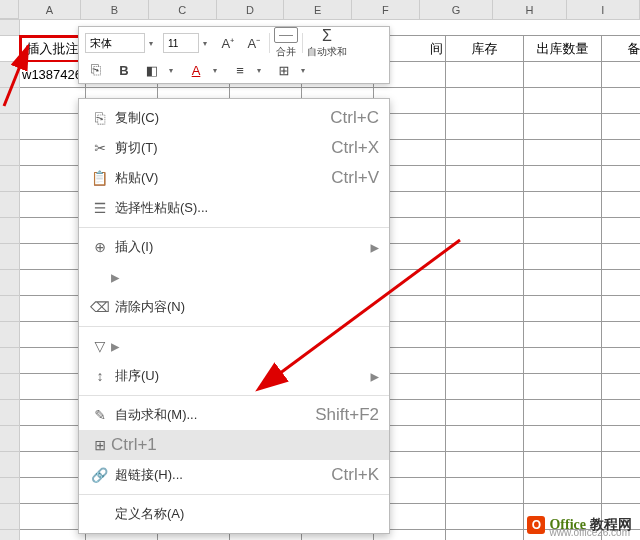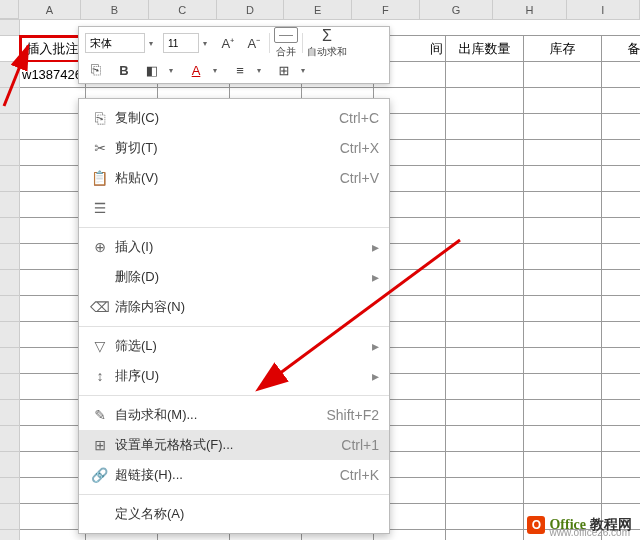--- a/index.html
+++ b/index.html
@@ -29,21 +29,21 @@
     .mt-merge { display: flex; flex-direction: column; align-items: center; font-size: 10px; color: #444; cursor: pointer; }
     .mt-merge-icon { width: 24px; height: 16px; border: 1px solid #888; border-radius: 2px; margin-bottom: 2px; position: relative; }
     .mt-merge-icon::before { content:""; position:absolute; left:4px; right:4px; top:50%; border-top:1px solid #888; }
     .mt-sum { display: flex; flex-direction: column; align-items: center; font-size: 10px; color: #444; cursor: pointer; }
     
     .context-menu { position: absolute; top: 98px; left: 78px; width: 312px; background: #fff; border: 1px solid #bbb; box-shadow: 0 3px 8px rgba(0,0,0,0.25); z-index: 9; padding: 4px 0; }
     .cm-item { display: flex; align-items: center; height: 30px; padding: 0 10px; cursor: pointer; }
     .cm-item:hover, .cm-item.hover { background: #e6e6e6; }
     .cm-icon { width: 22px; display: flex; justify-content: center; color: #666; font-size: 14px; }
     .cm-label { flex: 1; font-size: 13px; color: #333; padding-left: 4px; }
-    .cm-shortcut { font-size: 14px; color: #888; }
+    .cm-shortcut { font-size: 17px; color: #888; }
     .cm-sep { height: 1px; background: #e0e0e0; margin: 4px 0; }
     
     .arrow1 { position: absolute; z-index: 20; }
     .arrow2 { position: absolute; z-index: 20; }
     
     .watermark { position: absolute; bottom: 6px; right: 8px; font-size: 14px; z-index: 30; display: flex; align-items: center; gap: 4px; }
     .wm-logo { width: 18px; height: 18px; background: #e93e00; border-radius: 3px; display: flex; align-items: center; justify-content: center; color: #fff; font-weight: bold; font-size: 12px; }
     .wm-text1 { color: #4d7c0f; font-weight: bold; font-family: Liberation Serif, serif; }
     .wm-text2 { color: #333; font-weight: bold; }
   </style>
@@ -71,22 +71,22 @@
   </div>
 
   <div class="row header-row">
     <div class="cell row-header-cell"></div>
     <div class="cell selected-cell" style="width:66px">插入批注</div>
     <div class="cell" style="width:72px"></div>
     <div class="cell" style="width:72px"></div>
     <div class="cell" style="width:72px"></div>
     <div class="cell" style="width:72px"></div>
     <div class="cell" style="width:72px;justify-content:flex-end;padding-right:2px">间</div>
+    <div class="cell" style="width:78px">库存</div>
     <div class="cell" style="width:78px">出库数量</div>
-    <div class="cell" style="width:78px">库存</div>
     <div class="cell" style="width:78px">备注</div>
   </div>
 
   <div class="row">
     <div class="cell row-header-cell"></div>
     <div class="cell" style="width:66px;justify-content:flex-start;padding-left:2px">w1387426</div>
     <div class="cell" style="width:72px"></div>
     <div class="cell" style="width:72px"></div>
     <div class="cell" style="width:72px"></div>
     <div class="cell" style="width:72px"></div>
@@ -358,56 +358,54 @@
     <span class="cm-label">剪切(T)</span>
     <span class="cm-shortcut">Ctrl+X</span>
   </div>
   <div class="cm-item">
     <span class="cm-icon">📋</span>
     <span class="cm-label">粘贴(V)</span>
     <span class="cm-shortcut">Ctrl+V</span>
   </div>
   <div class="cm-item">
     <span class="cm-icon">☰</span>
+    <span class="cm-label">选择性粘贴(S)...</span>
   </div>
   <div class="cm-sep"></div>
   <div class="cm-item">
     <span class="cm-icon">⊕</span>
     <span class="cm-label">插入(I)</span>
     <span class="cm-shortcut">▸</span>
   </div>
   <div class="cm-item">
     <span class="cm-icon"></span>
-    <span class="cm-label">删除(D)</span>
     <span class="cm-shortcut">▸</span>
   </div>
   <div class="cm-item">
     <span class="cm-icon">⌫</span>
     <span class="cm-label">清除内容(N)</span>
   </div>
   <div class="cm-sep"></div>
   <div class="cm-item">
     <span class="cm-icon">▽</span>
-    <span class="cm-label">筛选(L)</span>
     <span class="cm-shortcut">▸</span>
   </div>
   <div class="cm-item">
     <span class="cm-icon">↕</span>
     <span class="cm-label">排序(U)</span>
     <span class="cm-shortcut">▸</span>
   </div>
   <div class="cm-sep"></div>
   <div class="cm-item">
     <span class="cm-icon">✎</span>
     <span class="cm-label">自动求和(M)...</span>
     <span class="cm-shortcut">Shift+F2</span>
   </div>
   <div class="cm-item hover">
     <span class="cm-icon">⊞</span>
-    <span class="cm-label">设置单元格格式(F)...</span>
     <span class="cm-shortcut">Ctrl+1</span>
   </div>
   <div class="cm-item">
     <span class="cm-icon">🔗</span>
     <span class="cm-label">超链接(H)...</span>
     <span class="cm-shortcut">Ctrl+K</span>
   </div>
   <div class="cm-sep"></div>
   <div class="cm-item">
     <span class="cm-icon"></span>

